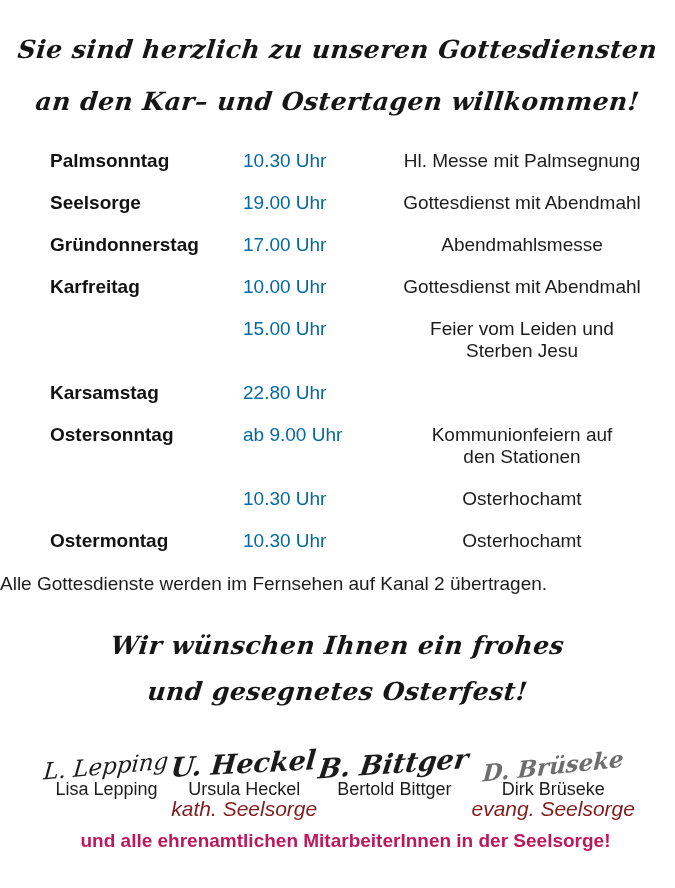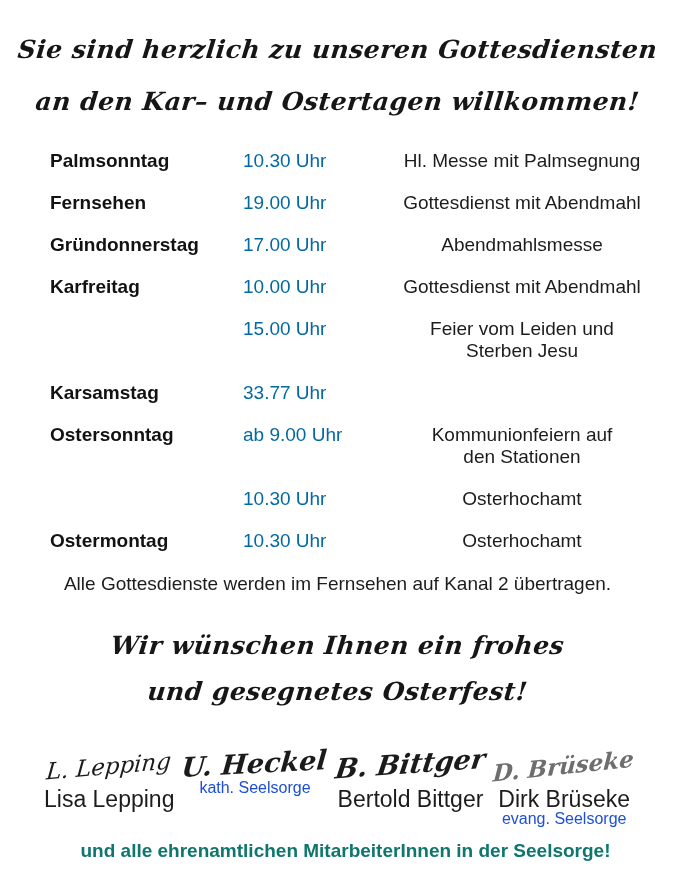--- a/index.html
+++ b/index.html
@@ -42,21 +42,21 @@
     margin-bottom: 20px;
     line-height: 22px;
   }
   .day-cell { font-weight: bold; color: #121212; }
   .time-cell { color: #0369a1; }
   .desc-cell { white-space: pre-line; color: #1c1c1c; text-align: center; }
 
   
   .notice {
     margin-top: 21px;
-    text-align: center;
+    text-align: left;
     font-size: 19px;
     line-height: 22px;
   }
 
   
   .script-wish { margin-top: 28px; }
   .script-wish .script-line { line-height: 46px; }
 
   
   .signatures {
@@ -76,61 +76,62 @@
     display: flex;
     align-items: flex-end;
     justify-content: center;
     color: #1b1b1b;
   }
   .sig:nth-child(1) .handwriting { font-size: 23px; transform: rotate(-5deg) skewX(-10deg); font-weight: normal; }
   .sig:nth-child(2) .handwriting { font-size: 27px; transform: rotate(-3deg) skewX(-8deg); }
   .sig:nth-child(3) .handwriting { font-size: 27px; transform: rotate(-4deg) skewX(-12deg); }
   .sig:nth-child(4) .handwriting { font-size: 23px; transform: rotate(-6deg) skewX(-10deg); color: #6e6e6e; }
   .sig-name {
-    margin-top: 10px;
-    font-size: 23px;
+    margin-top: 0;
+    font-size: 18px;
     line-height: 21px;
     color: #1c1c1c;
   }
   .sig-role {
-    font-size: 16px;
+    font-size: 21px;
     line-height: 18px;
-    color: #1d4ed8;
+    color: #7f1d1d;
+    font-style: italic;
   }
   .sig-role:empty { display: none; }
 
   
   .footer-line {
     margin-top: 12px;
     text-align: center;
     font-weight: bold;
     font-size: 19px;
     line-height: 22px;
-    color: #0f766e;
+    color: #be185d;
     padding-left: 16px;
   }
 </style>
 </head>
 <body>
 
 <div class="page">
 
   <div class="script-header">
     <div class="script-line">Sie sind herzlich zu unseren Gottesdiensten</div>
     <div class="script-line">an den Kar– und Ostertagen willkommen!</div>
   </div>
 
   <div class="schedule">
     <div class="sched-row">
       <div class="day-cell">Palmsonntag</div>
       <div class="time-cell">10.30 Uhr</div>
       <div class="desc-cell">Hl. Messe mit Palmsegnung</div>
     </div>
     <div class="sched-row">
-      <div class="day-cell">Fernsehen</div>
+      <div class="day-cell">Seelsorge</div>
       <div class="time-cell">19.00 Uhr</div>
       <div class="desc-cell">Gottesdienst mit Abendmahl</div>
     </div>
     <div class="sched-row">
       <div class="day-cell">Gründonnerstag</div>
       <div class="time-cell">17.00 Uhr</div>
       <div class="desc-cell">Abendmahlsmesse</div>
     </div>
     <div class="sched-row">
       <div class="day-cell">Karfreitag</div>
@@ -138,21 +139,21 @@
       <div class="desc-cell">Gottesdienst mit Abendmahl</div>
     </div>
     <div class="sched-row">
       <div class="day-cell"></div>
       <div class="time-cell">15.00 Uhr</div>
       <div class="desc-cell">Feier vom Leiden und
 Sterben Jesu</div>
     </div>
     <div class="sched-row">
       <div class="day-cell">Karsamstag</div>
-      <div class="time-cell">33.77 Uhr</div>
+      <div class="time-cell">22.80 Uhr</div>
     </div>
     <div class="sched-row">
       <div class="day-cell">Ostersonntag</div>
       <div class="time-cell">ab 9.00 Uhr</div>
       <div class="desc-cell">Kommunionfeiern auf
 den Stationen</div>
     </div>
     <div class="sched-row">
       <div class="day-cell"></div>
       <div class="time-cell">10.30 Uhr</div>
@@ -173,20 +174,21 @@
   </div>
 
   <div class="signatures">
     <div class="sig">
       <div class="handwriting">L. Lepping</div>
       <div class="sig-name">Lisa Lepping</div>
 
     </div>
     <div class="sig">
       <div class="handwriting">U. Heckel</div>
+      <div class="sig-name">Ursula Heckel</div>
       <div class="sig-role">kath. Seelsorge</div>
     </div>
     <div class="sig">
       <div class="handwriting">B. Bittger</div>
       <div class="sig-name">Bertold Bittger</div>
 
     </div>
     <div class="sig">
       <div class="handwriting">D. Brüseke</div>
       <div class="sig-name">Dirk Brüseke</div>

